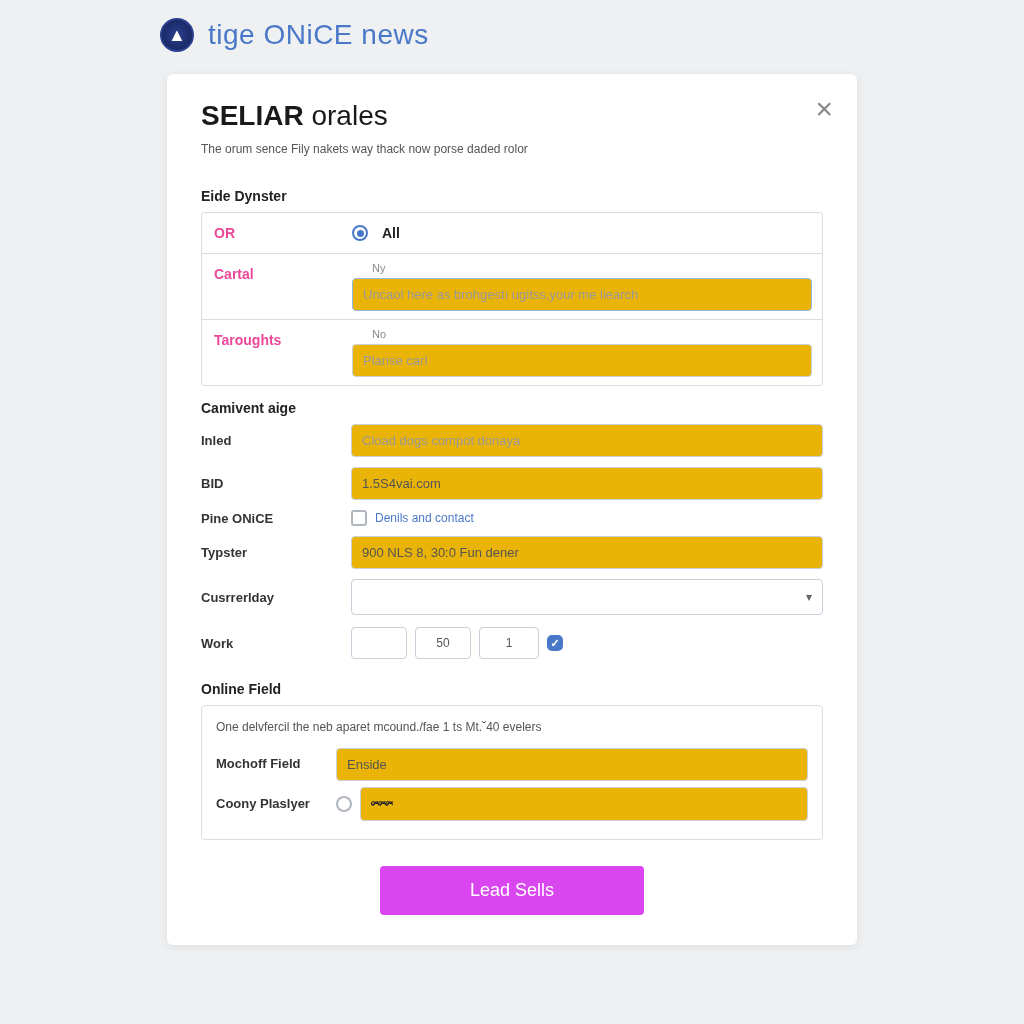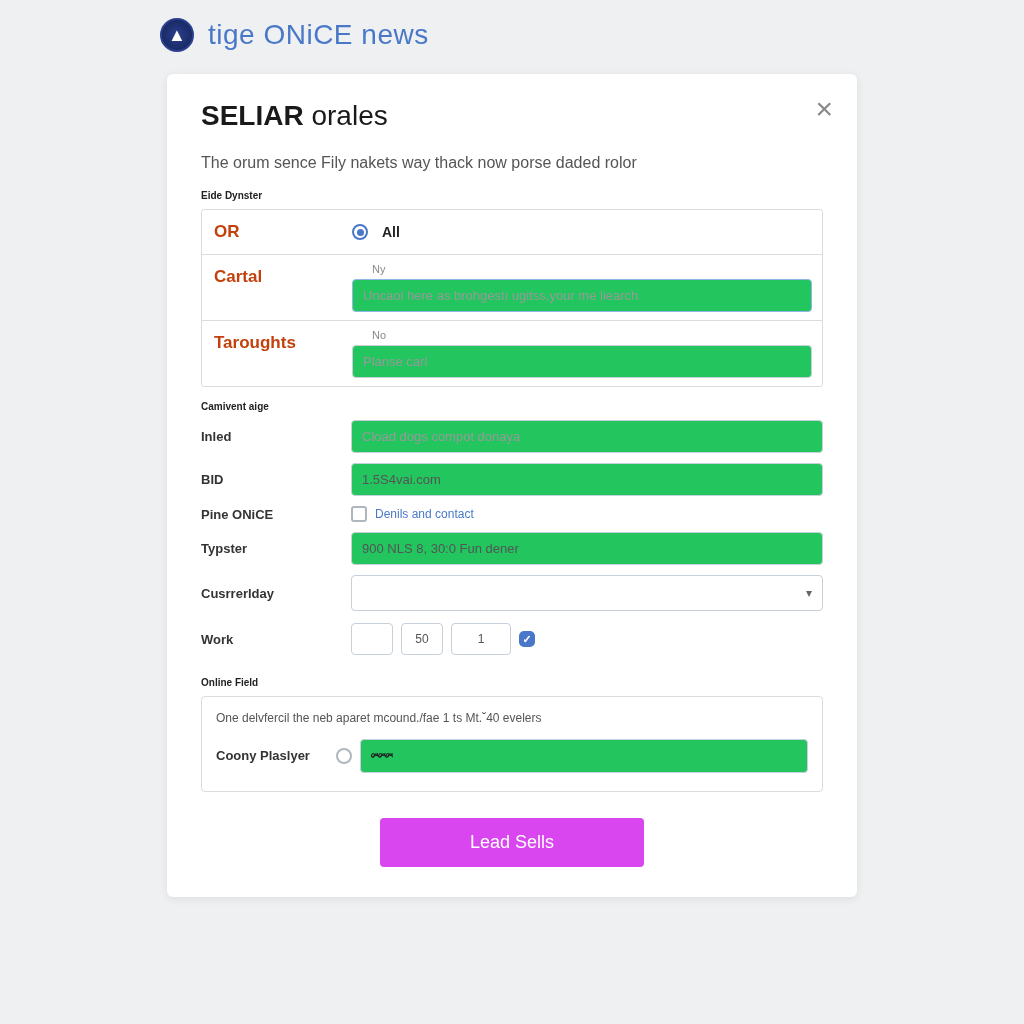--- a/index.html
+++ b/index.html
@@ -45,52 +45,52 @@
     top: 20px; right: 24px;
     font-size: 30px;
     color: #888;
     cursor: pointer;
     line-height: 1;
   }
   .modal-title {
     font-size: 28px;
     font-weight: 700;
     color: #1a1a1a;
-    margin-bottom: 22px;
+    margin-bottom: 10px;
   }
   .modal-title .light { font-weight: 400; }
   .modal-desc {
-    font-size: 16px;
+    font-size: 12px;
     color: #555;
-    margin-bottom: 18px;
+    margin-bottom: 32px;
   }
   .section-label {
-    font-size: 10px;
+    font-size: 14px;
     font-weight: 600;
     color: #222;
     margin: 14px 0 8px 0;
   }
   .form-table {
     width: 100%;
     border: 1px solid #d9dde2;
     border-radius: 3px;
   }
   .form-row {
     display: flex;
     border-bottom: 1px solid #d9dde2;
   }
   .form-row:last-child { border-bottom: none; }
   .form-row.noborder { border-bottom: none; }
   .row-label {
     width: 140px;
     flex-shrink: 0;
     padding: 12px 12px;
-    font-size: 17px;
+    font-size: 14px;
     font-weight: 600;
-    color: #c2410c;
+    color: #ec4899;
   }
   .row-content {
     flex: 1;
     padding: 8px 10px;
     display: flex;
     flex-direction: column;
     gap: 4px;
   }
   .row-content.inline { flex-direction: row; align-items: center; gap:8px; }
   .sublabel {
@@ -98,21 +98,21 @@
     color: #888;
     margin-left: 20px;
   }
   input[type="text"], .text-input {
     width: 100%;
     border: 1px solid #c8d0d9;
     border-radius: 4px;
     padding: 8px 10px;
     font-size: 13px;
     color: #555;
-    background:#22c55e;
+    background:#eab308;
   }
   input[type="text"]::placeholder { color: #999; }
   .text-input.focus { border-color: #8fb8e8; }
   .radio, .checkbox, .radio-empty {
     width: 16px; height: 16px;
     border: 2px solid #b0b6bd;
     display: inline-flex;
     align-items:center; justify-content:center;
     flex-shrink:0;
   }
@@ -132,21 +132,21 @@
   }
   .free-label {
     width: 150px;
     flex-shrink:0;
     font-size: 13px;
     font-weight:600;
     color:#333;
   }
   .free-content { flex:1; display:flex; align-items:center; gap:8px; }
   .small-input {
-    width: 42px;
+    width: 56px;
     border: 1px solid #c8d0d9;
     border-radius:4px;
     padding: 8px 4px;
     font-size:12px;
     text-align:center;
     color:#555;
   }
   .dropdown {
     position:relative;
     width:100%;
@@ -286,20 +286,26 @@
         <input class="small-input" style="width: 60px;" value="1">
         <span class="checkbox blue">✓</span>
       </div>
     </div>
   </div>
 
   <div class="section-label" style="margin-top:22px;">Online Field</div>
   <div class="info-box">
     <div class="info-text">One delvfercil the neb aparet mcound./fae 1 ts Mt.˘40 evelers</div>
 
+    <div class="info-row">
+      <div class="info-label">Mochoff Field</div>
+      <div class="info-content">
+        <input type="text" class="text-input" value="Enside" style="">
+      </div>
+    </div>
 
     <div class="info-row">
       <div class="info-label">Coony Plaslyer</div>
       <div class="info-content">
         <span class="radio-empty"></span>
         <div class="text-input" style="display:flex;align-items:center;">
           <span class="squiggle">~~~</span>
         </div>
       </div>
     </div>

